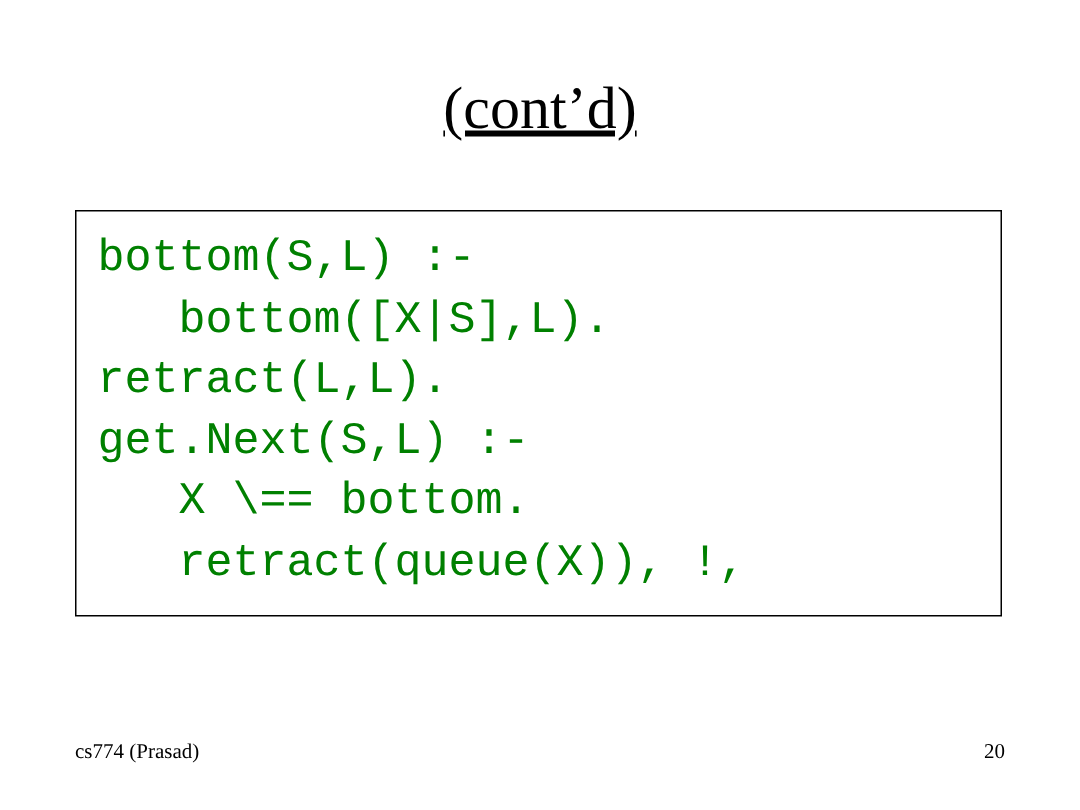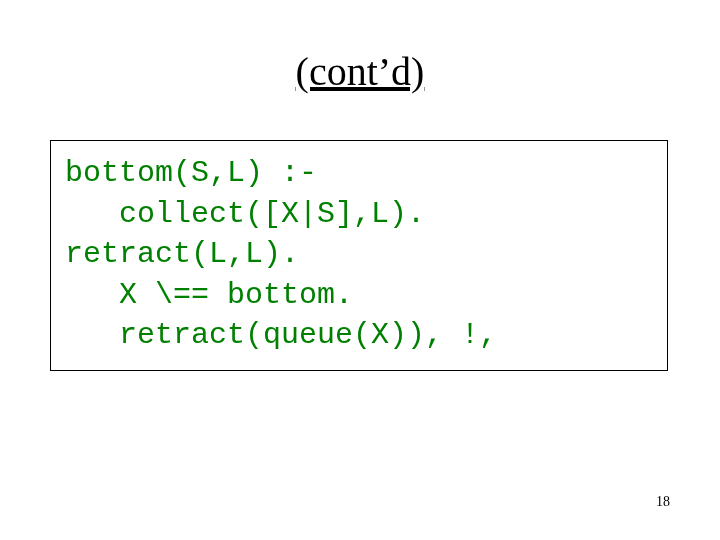--- a/index.html
+++ b/index.html
@@ -58,23 +58,25 @@
 </style>
 </head>
 <body>
 
 <div class="slide">
 
   <div class="title">(cont’d)</div>
 
   <div class="codebox">
     <div class="codeline">bottom(S,L) :-</div>
-    <div class="codeline">   collect([X|S],L).</div>
+    <div class="codeline">   bottom([X|S],L).</div>
     <div class="codeline">retract(L,L).</div>
+    <div class="codeline">get.Next(S,L) :-</div>
     <div class="codeline">   X \== bottom.</div>
     <div class="codeline">   retract(queue(X)), !,</div>
   </div>
 
   <div class="footer">
-    <span class="right">18</span>
+    <span class="left">cs774 (Prasad)</span>
+    <span class="right">20</span>
   </div>
 
 </div>
 
 </body></html>

